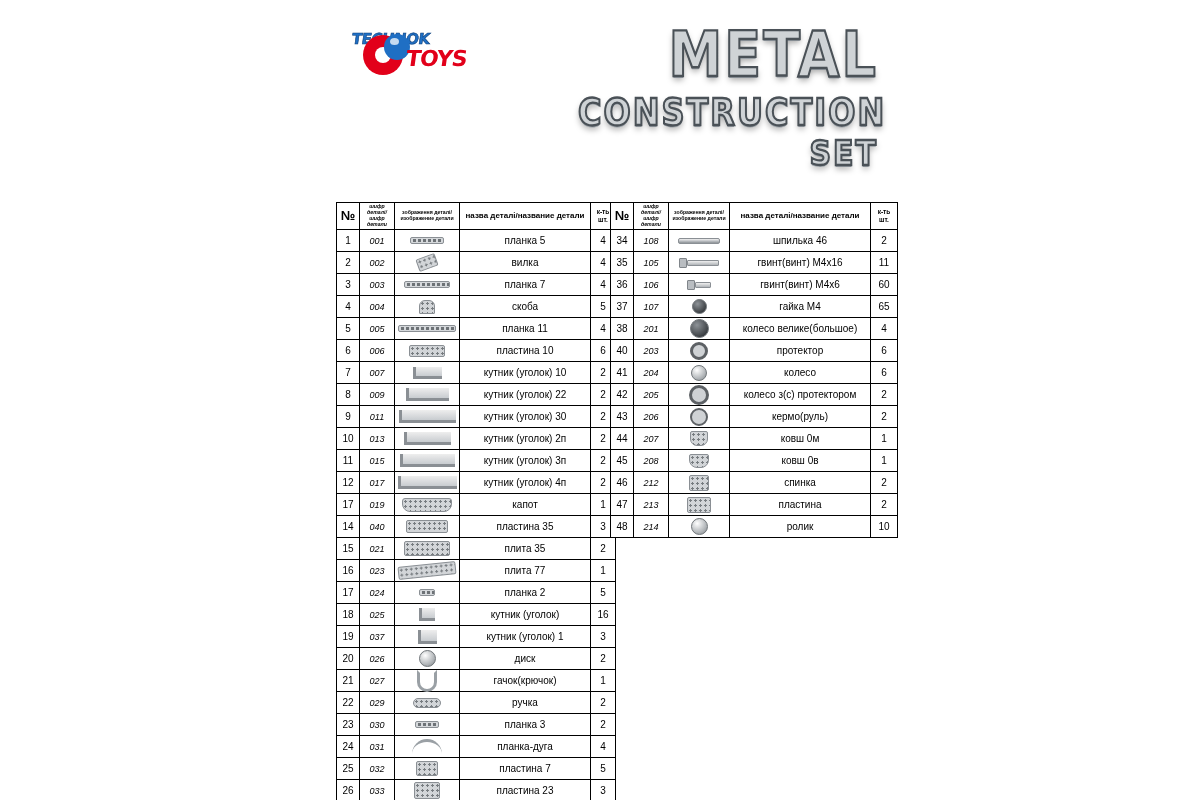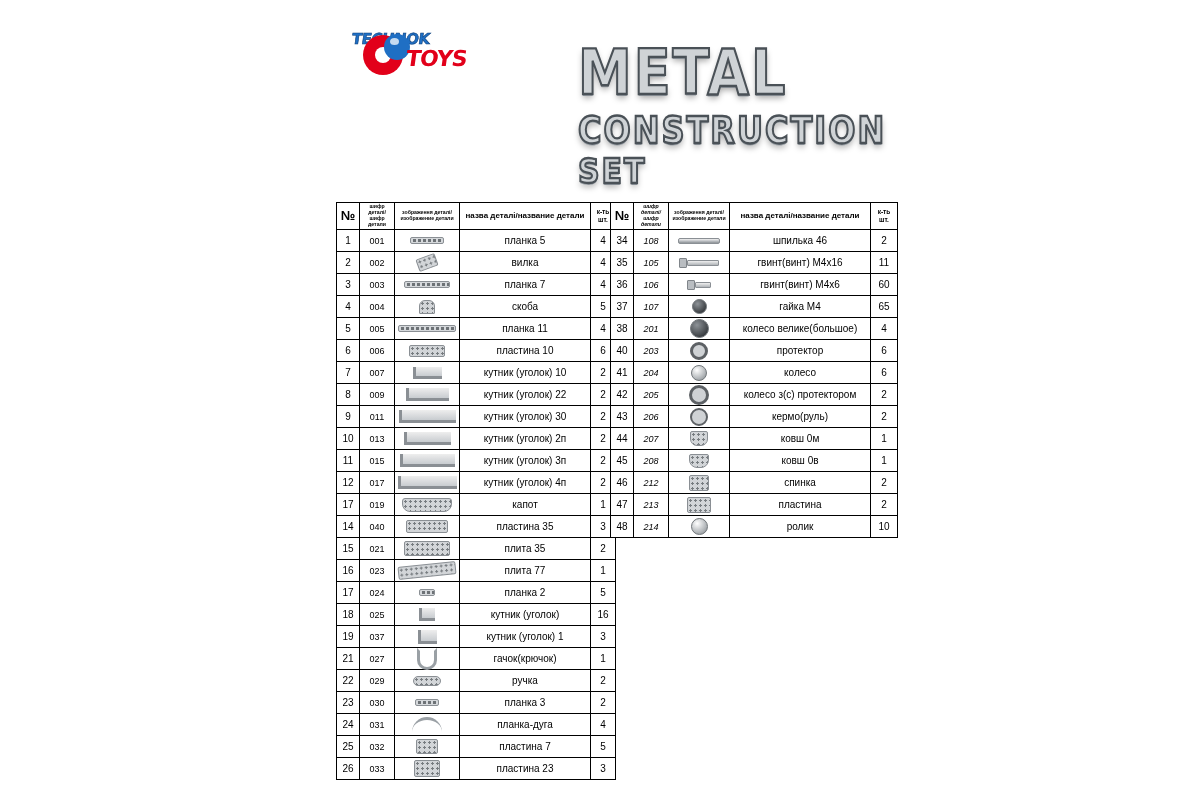--- a/index.html
+++ b/index.html
@@ -47,22 +47,22 @@
   }
   .logo-technok .word-toys{
     position:absolute;left:54px;top:22px;
     font-family:"DejaVu Sans", sans-serif;
     font-weight:bold;font-size:22px;letter-spacing:-1px;
     color:#e2001a;
     transform:skewX(-8deg);
   }
 
   .logo-metal{
-    position:absolute;left:578px;top:40px;width:300px;height:148px;
-    text-align:left;
+    position:absolute;left:578px;top:22px;width:300px;height:148px;
+    text-align:right;
   }
   .logo-metal .line{
     font-family:"DejaVu Sans", sans-serif;
     font-weight:bold;
     color:#cfd3d6;
     -webkit-text-stroke:2px #4a5157;
     text-shadow:0 2px 0 #9aa1a7, 0 4px 6px rgba(0,0,0,.35);
     letter-spacing:2px;
     line-height:1;
   }
@@ -91,21 +91,21 @@
     font-size:5.2px;
     line-height:1.15;
     font-weight:bold;
     height:26px;
   }
   .tbl thead td.hnum{font-size:13px;}
   .tbl thead td.hname{font-size:8px;}
   .tbl thead td.hqty{font-size:6.5px;line-height:1.2;}
 
   .c-num{width:22px;height:21px;font-size:10px;}
-  .c-code{width:34px;font-size:9px;}
+  .c-code{width:34px;font-size:9px;font-style:italic;}
   .c-img{width:64px;}
   .c-name{width:130px;font-size:10px;}
   .c-qty{width:24px;font-size:10px;}
 
   .r-num{width:22px;height:21px;font-size:10px;}
   .r-code{width:34px;font-size:9px;font-style:italic;}
   .r-img{width:60px;}
   .r-name{width:140px;font-size:10px;}
   .r-qty{width:26px;font-size:10px;}
 
@@ -393,20 +393,31 @@
           <td class="c-code">037</td>
           <td class="c-img">
             <div class="rowimg">
               <div class="part angle" style="width: 16px; height: 11px;"></div>
             </div>
           </td>
           <td class="c-name">кутник (уголок) 1</td>
           <td class="c-qty">3</td>
         </tr>
         <tr>
+          <td class="c-num">20</td>
+          <td class="c-code">026</td>
+          <td class="c-img">
+            <div class="rowimg">
+              <div class="part disc" style="width: 15px; height: 15px;"></div>
+            </div>
+          </td>
+          <td class="c-name">диск</td>
+          <td class="c-qty">2</td>
+        </tr>
+        <tr>
           <td class="c-num">21</td>
           <td class="c-code">027</td>
           <td class="c-img">
             <div class="rowimg">
               <div class="part hook" style=""></div>
             </div>
           </td>
           <td class="c-name">гачок(крючок)</td>
           <td class="c-qty">1</td>
         </tr>

